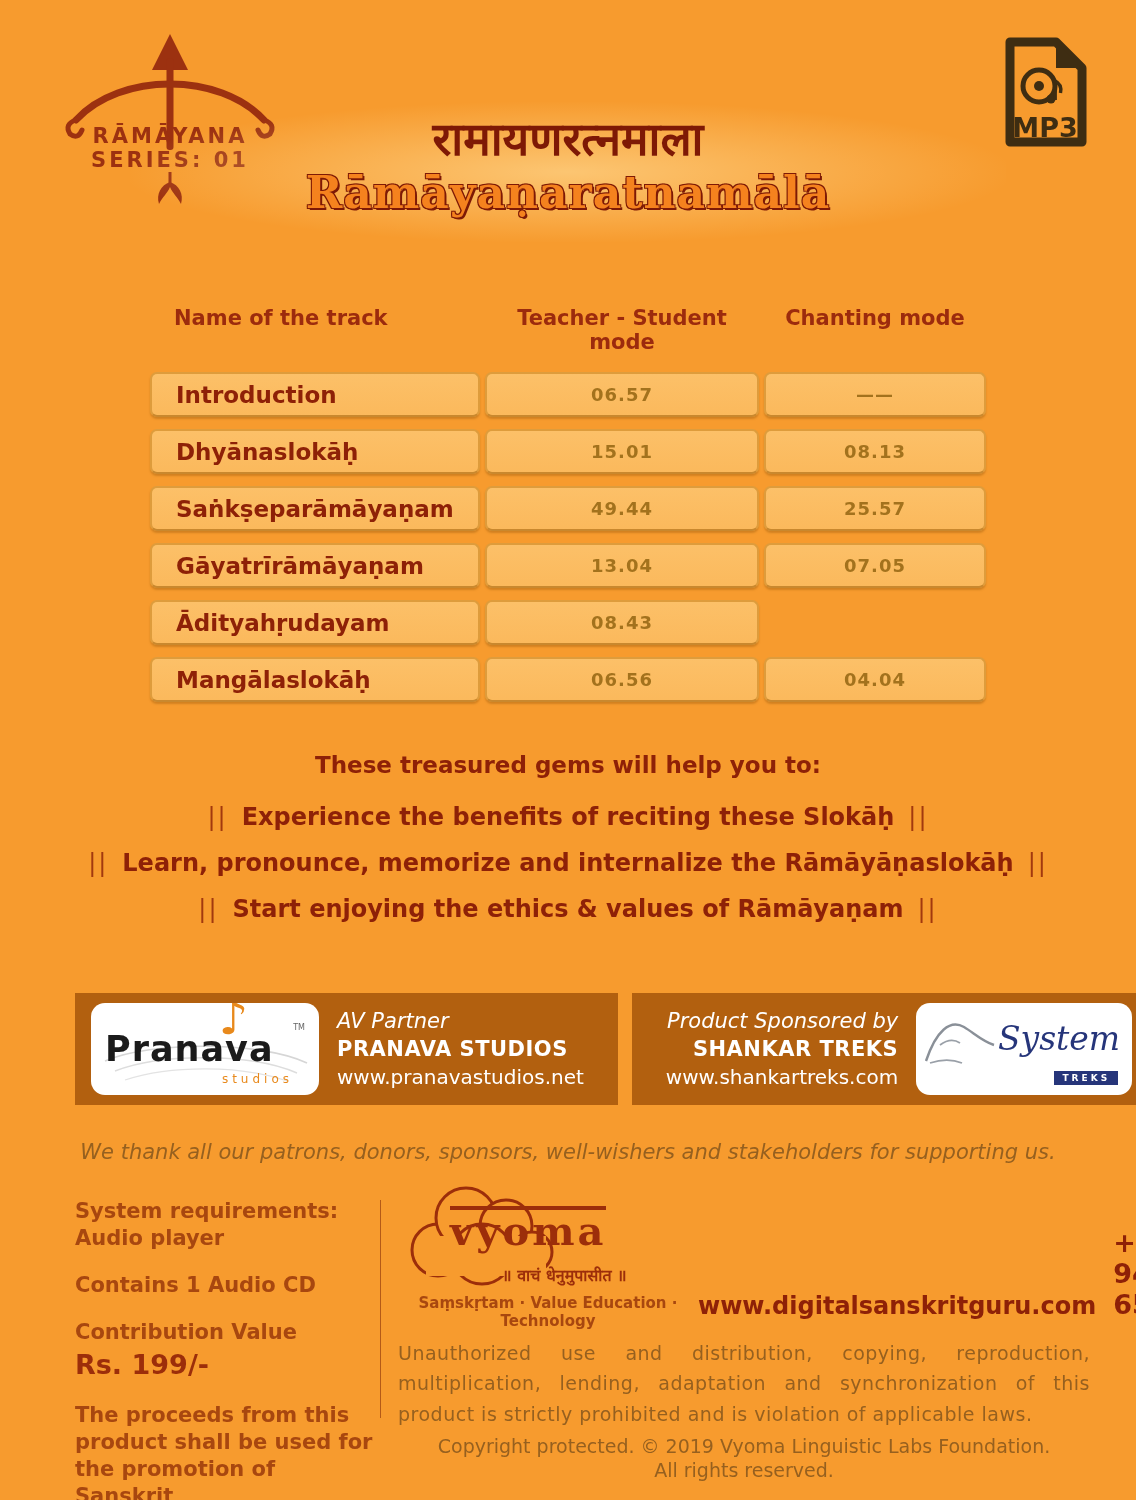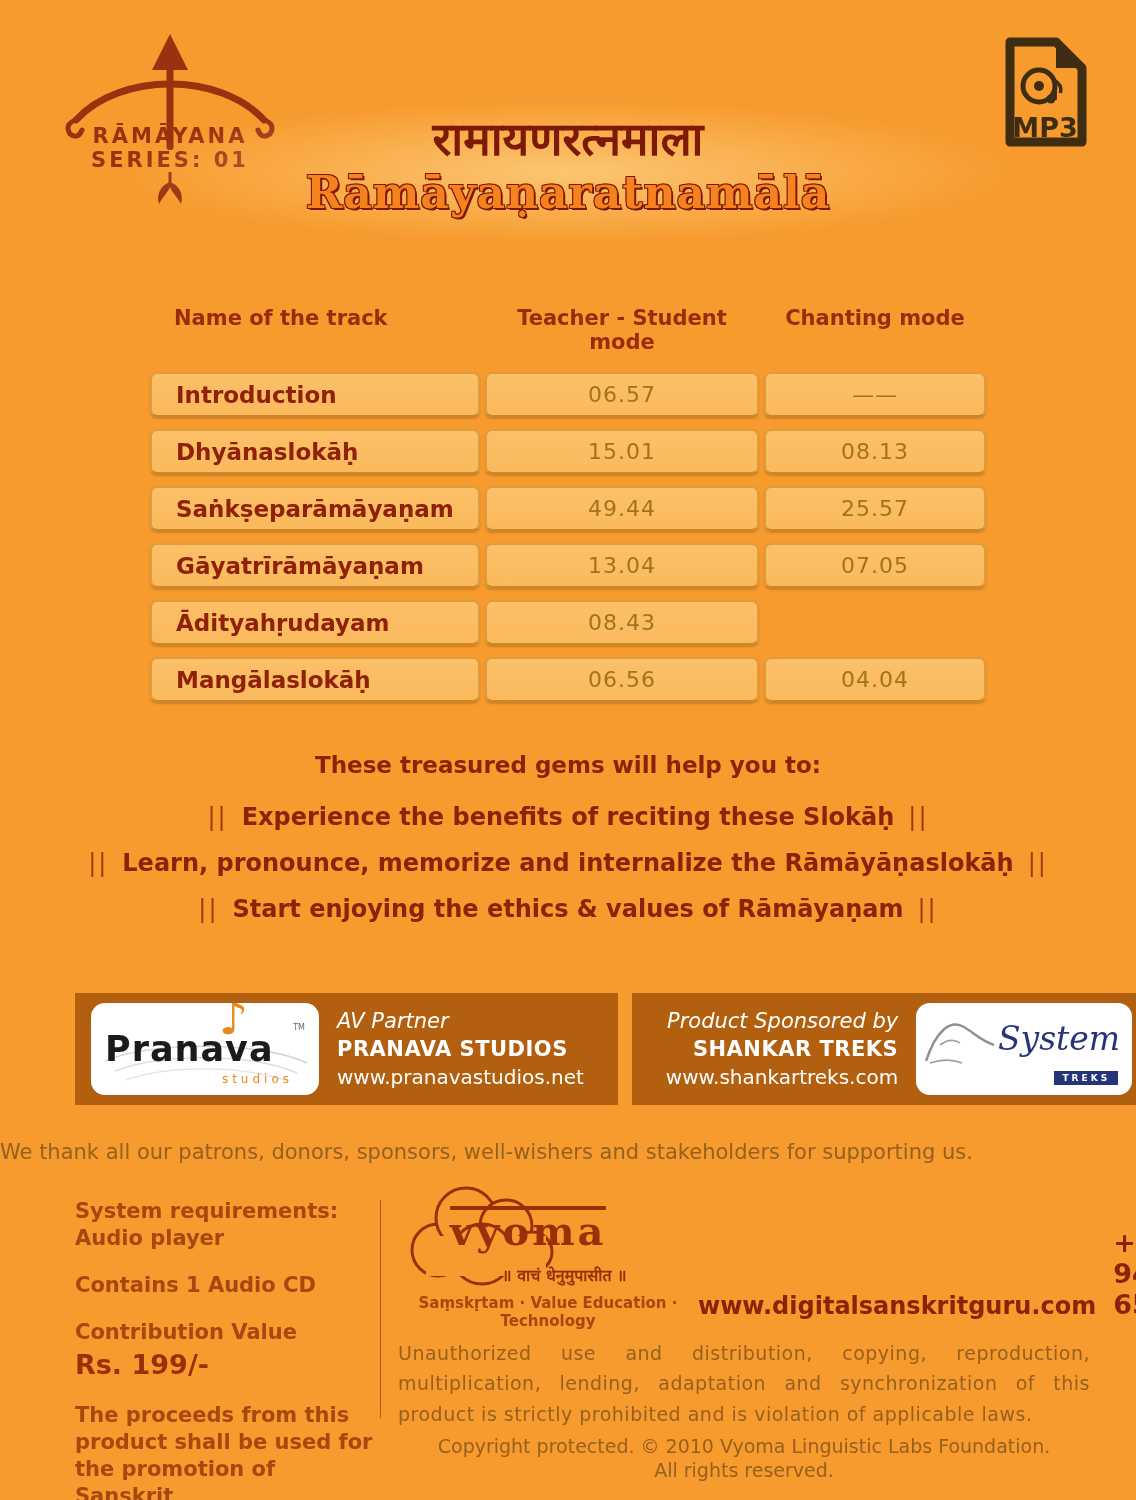--- a/index.html
+++ b/index.html
@@ -26,21 +26,21 @@
   .table{position:absolute;left:150px;top:306px;width:836px;}
   .thead,.trow{display:grid;grid-template-columns:330px 274px 222px;column-gap:5px;}
   .th{font-size:21px;font-weight:bold;color:#9C2B0D;text-align:center;padding-bottom:18px;}
   .th-name{text-align:left;padding-left:24px;}
   .trow{margin-bottom:12px;}
   .cell{height:45px;border-radius:7px;display:flex;align-items:center;
     background:linear-gradient(#FCC068,var(--row-fill,#FBB95C));
     border:2px solid var(--row-border,#DE9C3C);border-bottom-color:#C9882E;
     box-shadow:0 2px 2px rgba(140,80,10,.35);box-sizing:border-box;}
   .cell-name{font-size:23px;font-weight:bold;color:var(--maroon,#8E2107);padding-left:24px;}
-  .cell-time{font-size:22px;font-weight:normal;color:var(--gold-time,#A3721D);justify-content:center;letter-spacing:1px;}
+  .cell-time{font-size:18px;font-weight:bold;color:var(--gold-time,#A3721D);justify-content:center;letter-spacing:1px;}
   
   .benefits{position:absolute;left:0;right:0;top:752px;text-align:center;color:var(--maroon,#8E2107);}
   .benefits-heading{font-size:23px;font-weight:bold;margin-bottom:24px;}
   .benefit-line{font-size:24px;font-weight:bold;margin-bottom:16px;line-height:30px;}
   .benefit-line .bar{opacity:.8;font-weight:normal;padding:0 14px;letter-spacing:2px;}
   
   .sponsors{position:absolute;left:75px;top:993px;width:986px;height:112px;display:flex;gap:14px;}
   .bar-box{flex:1;background:var(--bar-brown,#B2600F);display:flex;align-items:center;box-sizing:border-box;padding:0 16px;}
   .white-card{background:#fff;border-radius:14px;width:228px;height:92px;position:relative;flex:none;overflow:hidden;}
   .sponsor-text{color:#fff;display:flex;flex-direction:column;gap:4px;padding:0 18px;flex:1;}
@@ -55,21 +55,21 @@
   .pranava-sub{position:absolute;right:26px;bottom:9px;font-size:12px;letter-spacing:4px;color:var(--pranava-orange,#E8891B);}
   .pranava-arcs{position:absolute;left:0;top:0;}
   
   .shankar-card{width:216px;}
   .shankar-word{position:absolute;right:12px;top:16px;font-family:"DejaVu Serif","Liberation Serif",serif;
     font-style:italic;font-size:33px;color:var(--navy,#26357A);}
   .shankar-badge{position:absolute;right:14px;bottom:10px;background:var(--navy,#26357A);color:#fff;
     font-size:9px;letter-spacing:3px;padding:2px 8px;font-weight:bold;}
   .shankar-mtn{position:absolute;left:4px;top:8px;}
   
-  .thanks{position:absolute;left:0;right:0;top:1140px;text-align:left;font-size:21px;color:var(--body-brown,#96601F);}
+  .thanks{position:absolute;left:0;right:0;top:1140px;text-align:center;font-size:21px;color:var(--body-brown,#96601F);font-style:italic;}
   
   .footer-left{position:absolute;left:75px;top:1198px;width:300px;color:var(--rust,#A8470F);font-weight:bold;font-size:21px;line-height:1.28;}
   .footer-left .blk{margin-bottom:20px;}
   .price{font-size:27px;color:#9C2E0A;margin-top:2px;}
   .v-divider{position:absolute;left:380px;top:1200px;height:218px;width:1px;background:#A34A12;opacity:.8;}
   .footer-main{position:absolute;left:398px;top:1178px;width:692px;}
   .footer-top{display:flex;}
   .vyoma{position:relative;width:300px;height:142px;flex:none;}
   .vyoma-cloud{position:absolute;left:0;top:0;}
   .vyoma-word{position:absolute;left:52px;top:28px;font-family:"DejaVu Serif","Liberation Serif",serif;
@@ -239,17 +239,17 @@
         <div class="vyoma-motto">॥ वाचं धेनुमुपासीत ॥</div>
         <div class="vyoma-caption">Saṃskṛtam · Value Education · Technology</div>
       </div>
       <div class="contact">
         <div class="c-site">www.digitalsanskritguru.com</div>
         <div class="c-phone">+91 94808 65623</div>
         <div class="c-mail">support@vyomalabs.in</div>
       </div>
     </div>
     <div class="legal">Unauthorized use and distribution, copying, reproduction, multiplication, lending, adaptation and synchronization of this product is strictly prohibited and is violation of applicable laws.</div>
-    <div class="copyright">Copyright protected. © 2010 Vyoma Linguistic Labs Foundation.</div>
+    <div class="copyright">Copyright protected. © 2019 Vyoma Linguistic Labs Foundation.</div>
     <div class="rights">All rights reserved.</div>
   </div>
 
 </div>
 
 </body></html>

